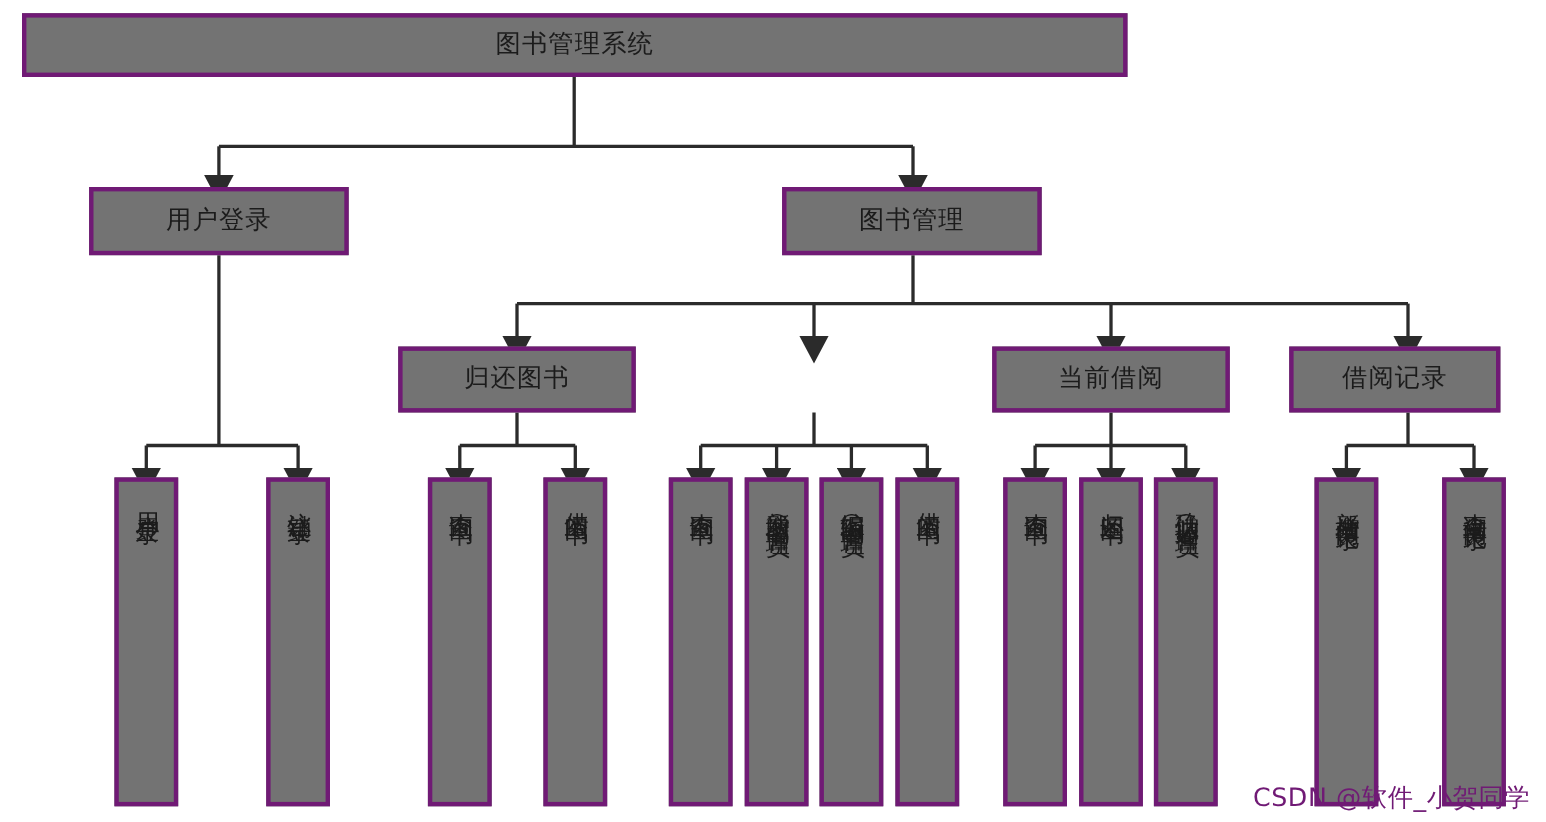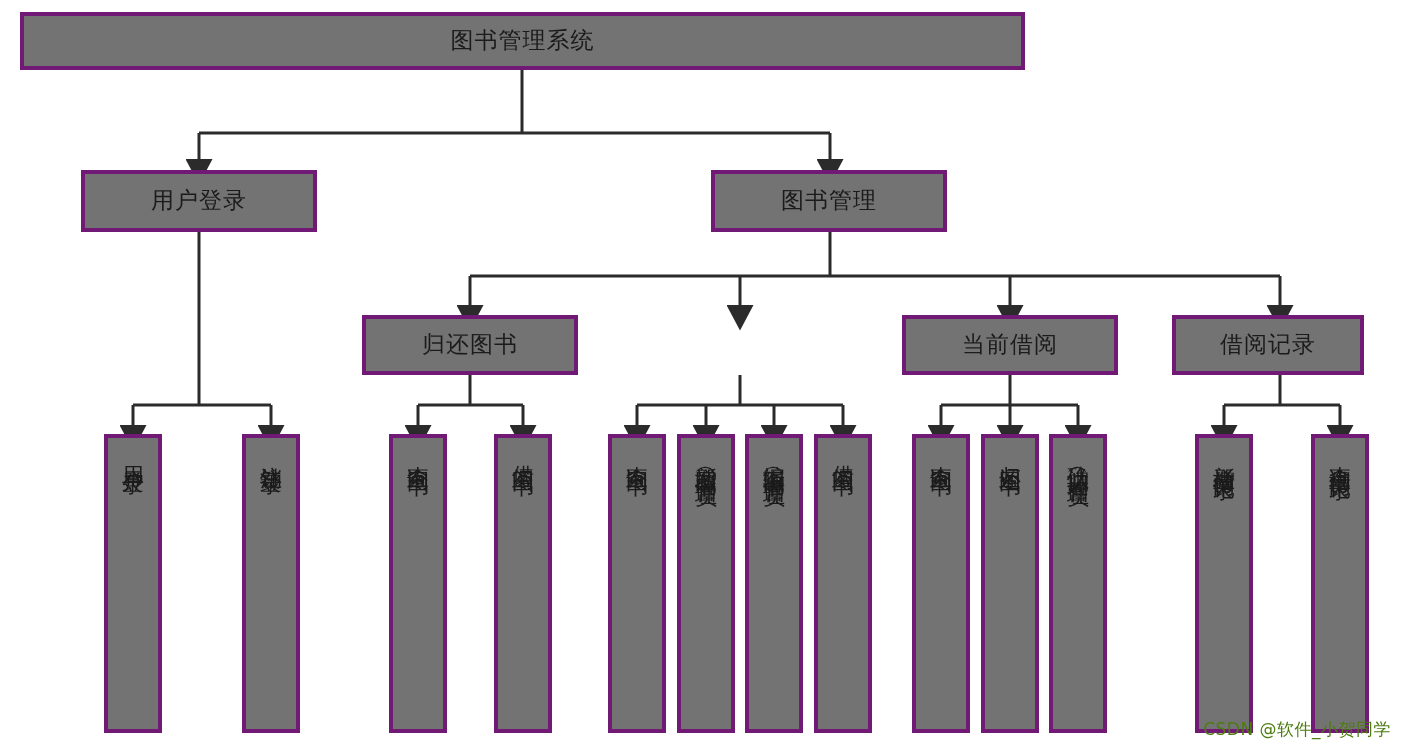--- a/index.html
+++ b/index.html
@@ -54,22 +54,22 @@
     text-orientation: upright;
     font-size: 22px;
     line-height: 1.28;
     letter-spacing: 3px;
     white-space: nowrap;
   }
   .watermark {
     position: absolute;
     right: 14px;
     bottom: 6px;
-    font-size: 17px;
-    color: #4d7c0f;
+    font-size: 23px;
+    color: #701a75;
     white-space: nowrap;
     letter-spacing: 0.5px;
   }
 </style>
 </head>
 <body>
 
 <div id="diagram-root">
 
   <svg id="diagram-svg" viewBox="0 0 1405 747" xmlns="http://www.w3.org/2000/svg">

